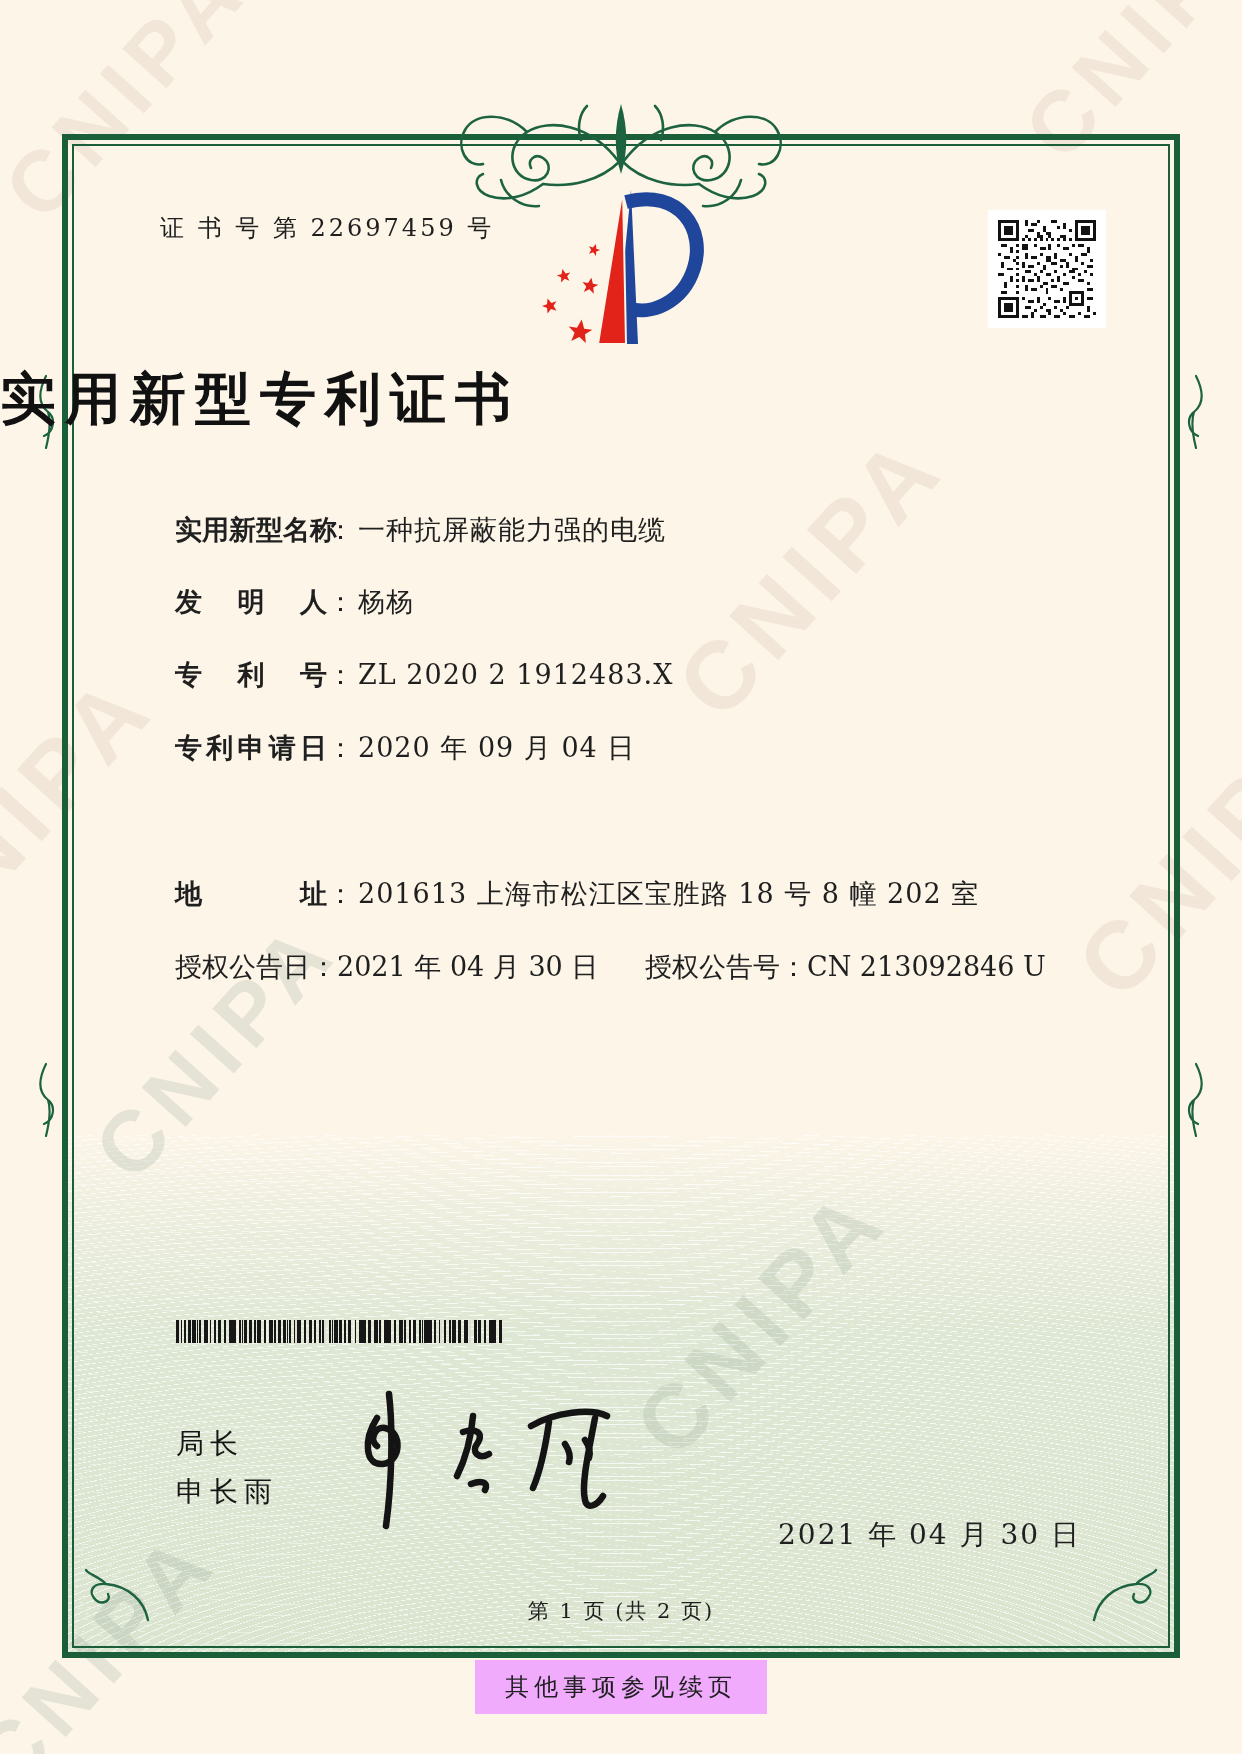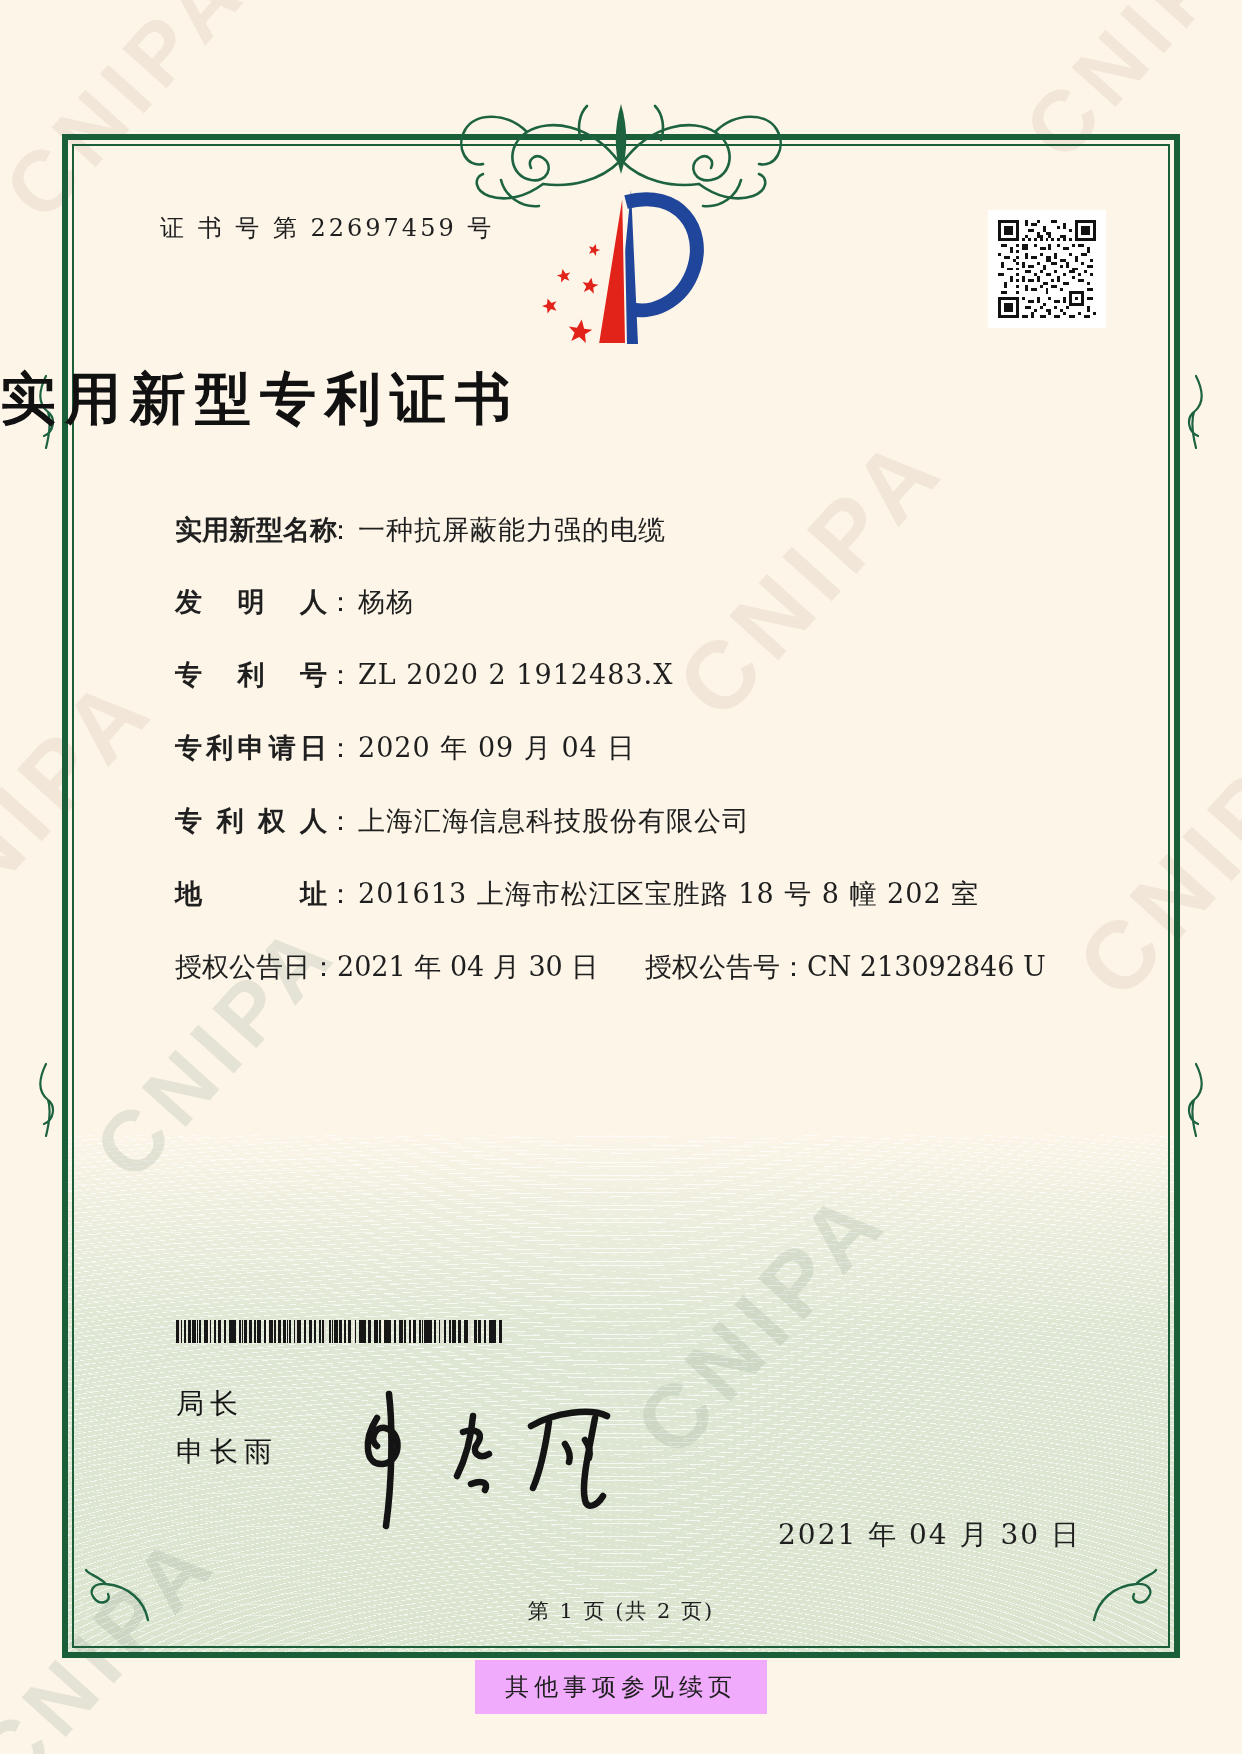--- a/index.html
+++ b/index.html
@@ -89,21 +89,21 @@
     position:absolute;left:176px;top:1320px;width:320px;height:23px;
     border-left:3px solid #161616;border-right:3px solid #161616;
     background:
       repeating-linear-gradient(90deg,rgba(245,242,230,.9) 0 2px,rgba(245,242,230,0) 2px 29px),
       repeating-linear-gradient(90deg,#161616 0 2px,transparent 2px 5px),
       repeating-linear-gradient(90deg,#161616 0 1px,transparent 1px 9px),
       repeating-linear-gradient(90deg,#161616 0 3px,transparent 3px 13px);
   }
   
   .signer{
-    position:absolute;left:176px;top:1380px;
+    position:absolute;left:176px;top:1420px;
     font-family:"DejaVu Sans","Liberation Sans",sans-serif;
     font-size:28px;line-height:48px;letter-spacing:6px;color:#161616;
   }
   .signature{position:absolute;left:345px;top:1388px;}
   .grant-date{
     position:absolute;left:778px;top:1516px;
     font-size:28px;letter-spacing:2px;
   }
   .page-info{
     position:absolute;left:0;right:0;top:1597px;text-align:center;
@@ -344,23 +344,20 @@
     </div>
     <div class="frow r2">
       <span class="flabel">发明人</span><span class="fcolon">：</span><span class="fvalue">杨杨</span>
     </div>
     <div class="frow r3">
       <span class="flabel">专利号</span><span class="fcolon">：</span><span class="fvalue">ZL 2020 2 1912483.X</span>
     </div>
     <div class="frow r4">
       <span class="flabel">专利申请日</span><span class="fcolon">：</span><span class="fvalue">2020 年 09 月 04 日</span>
     </div>
-    <div class="frow r5">
-      <span class="flabel">专利权人</span><span class="fcolon">：</span><span class="fvalue">上海汇海信息科技股份有限公司</span>
-    </div>
     <div class="frow r6">
       <span class="flabel">地址</span><span class="fcolon">：</span><span class="fvalue">201613 上海市松江区宝胜路 18 号 8 幢 202 室</span>
     </div>
 
     <div class="grant-row">
       <span class="grant-a">
         <span class="glabel">授权公告日</span><span>：</span><span>2021 年 04 月 30 日</span>
       </span>
       <span class="grant-b">
         <span class="glabel">授权公告号</span><span>：</span><span>CN 213092846 U</span>

